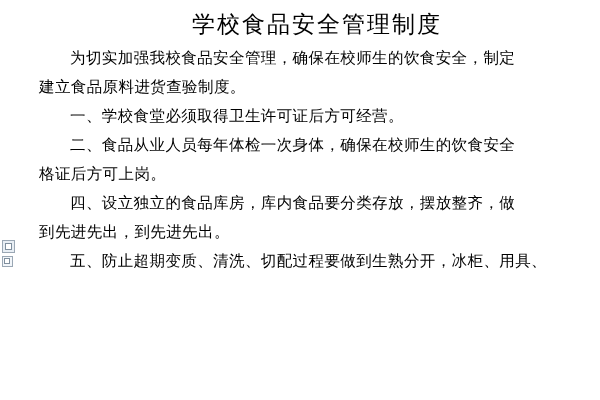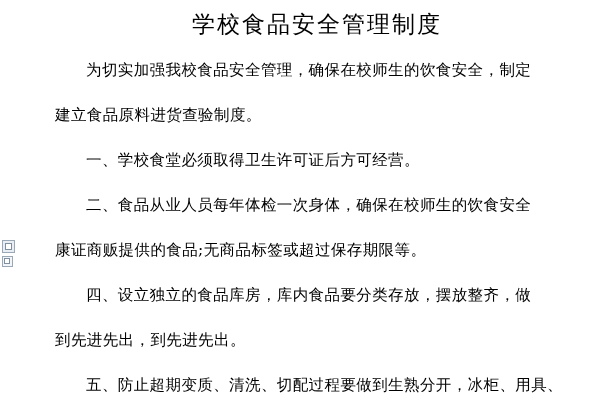--- a/index.html
+++ b/index.html
@@ -31,21 +31,21 @@
     letter-spacing: 2px;
     font-weight: normal;
     margin: 2px 0 4px 0;
     font-family: "DejaVu Serif", "Liberation Serif", serif;
   }
   .para {
     font-size: 15.5px;
     line-height: 29px;
     text-align: justify;
     text-justify: inter-ideograph;
-    margin: 16px;
+    margin: 0;
     letter-spacing: 0.4px;
     text-indent: 2em;
   }
   .para.cont {
     text-indent: 0;
   }
   
   .side-marks {
     position: absolute;
     left: 0;
@@ -96,22 +96,22 @@
 <div class="page">
 
   <div class="doc-title">学校食品安全管理制度</div>
 
   <p class="para">为切实加强我校食品安全管理，确保在校师生的饮食安全，制定</p>
   <p class="para cont">建立食品原料进货查验制度。</p>
 
   <p class="para">一、学校食堂必须取得卫生许可证后方可经营。</p>
 
   <p class="para">二、食品从业人员每年体检一次身体，确保在校师生的饮食安全</p>
+  <p class="para cont">格证后方可上岗。</p>
 
-  <p class="para cont">康证商贩提供的食品;无商品标签或超过保存期限等。</p>
 
   <p class="para">四、设立独立的食品库房，库内食品要分类存放，摆放整齐，做</p>
   <p class="para cont">到先进先出，到先进先出。</p>
 
   <p class="para">五、防止超期变质、清洗、切配过程要做到生熟分开，冰柜、用具、</p>
 </div>
 
 <div class="side-marks">
   <div class="side-icon"></div>
   <div class="side-icon small"></div>

